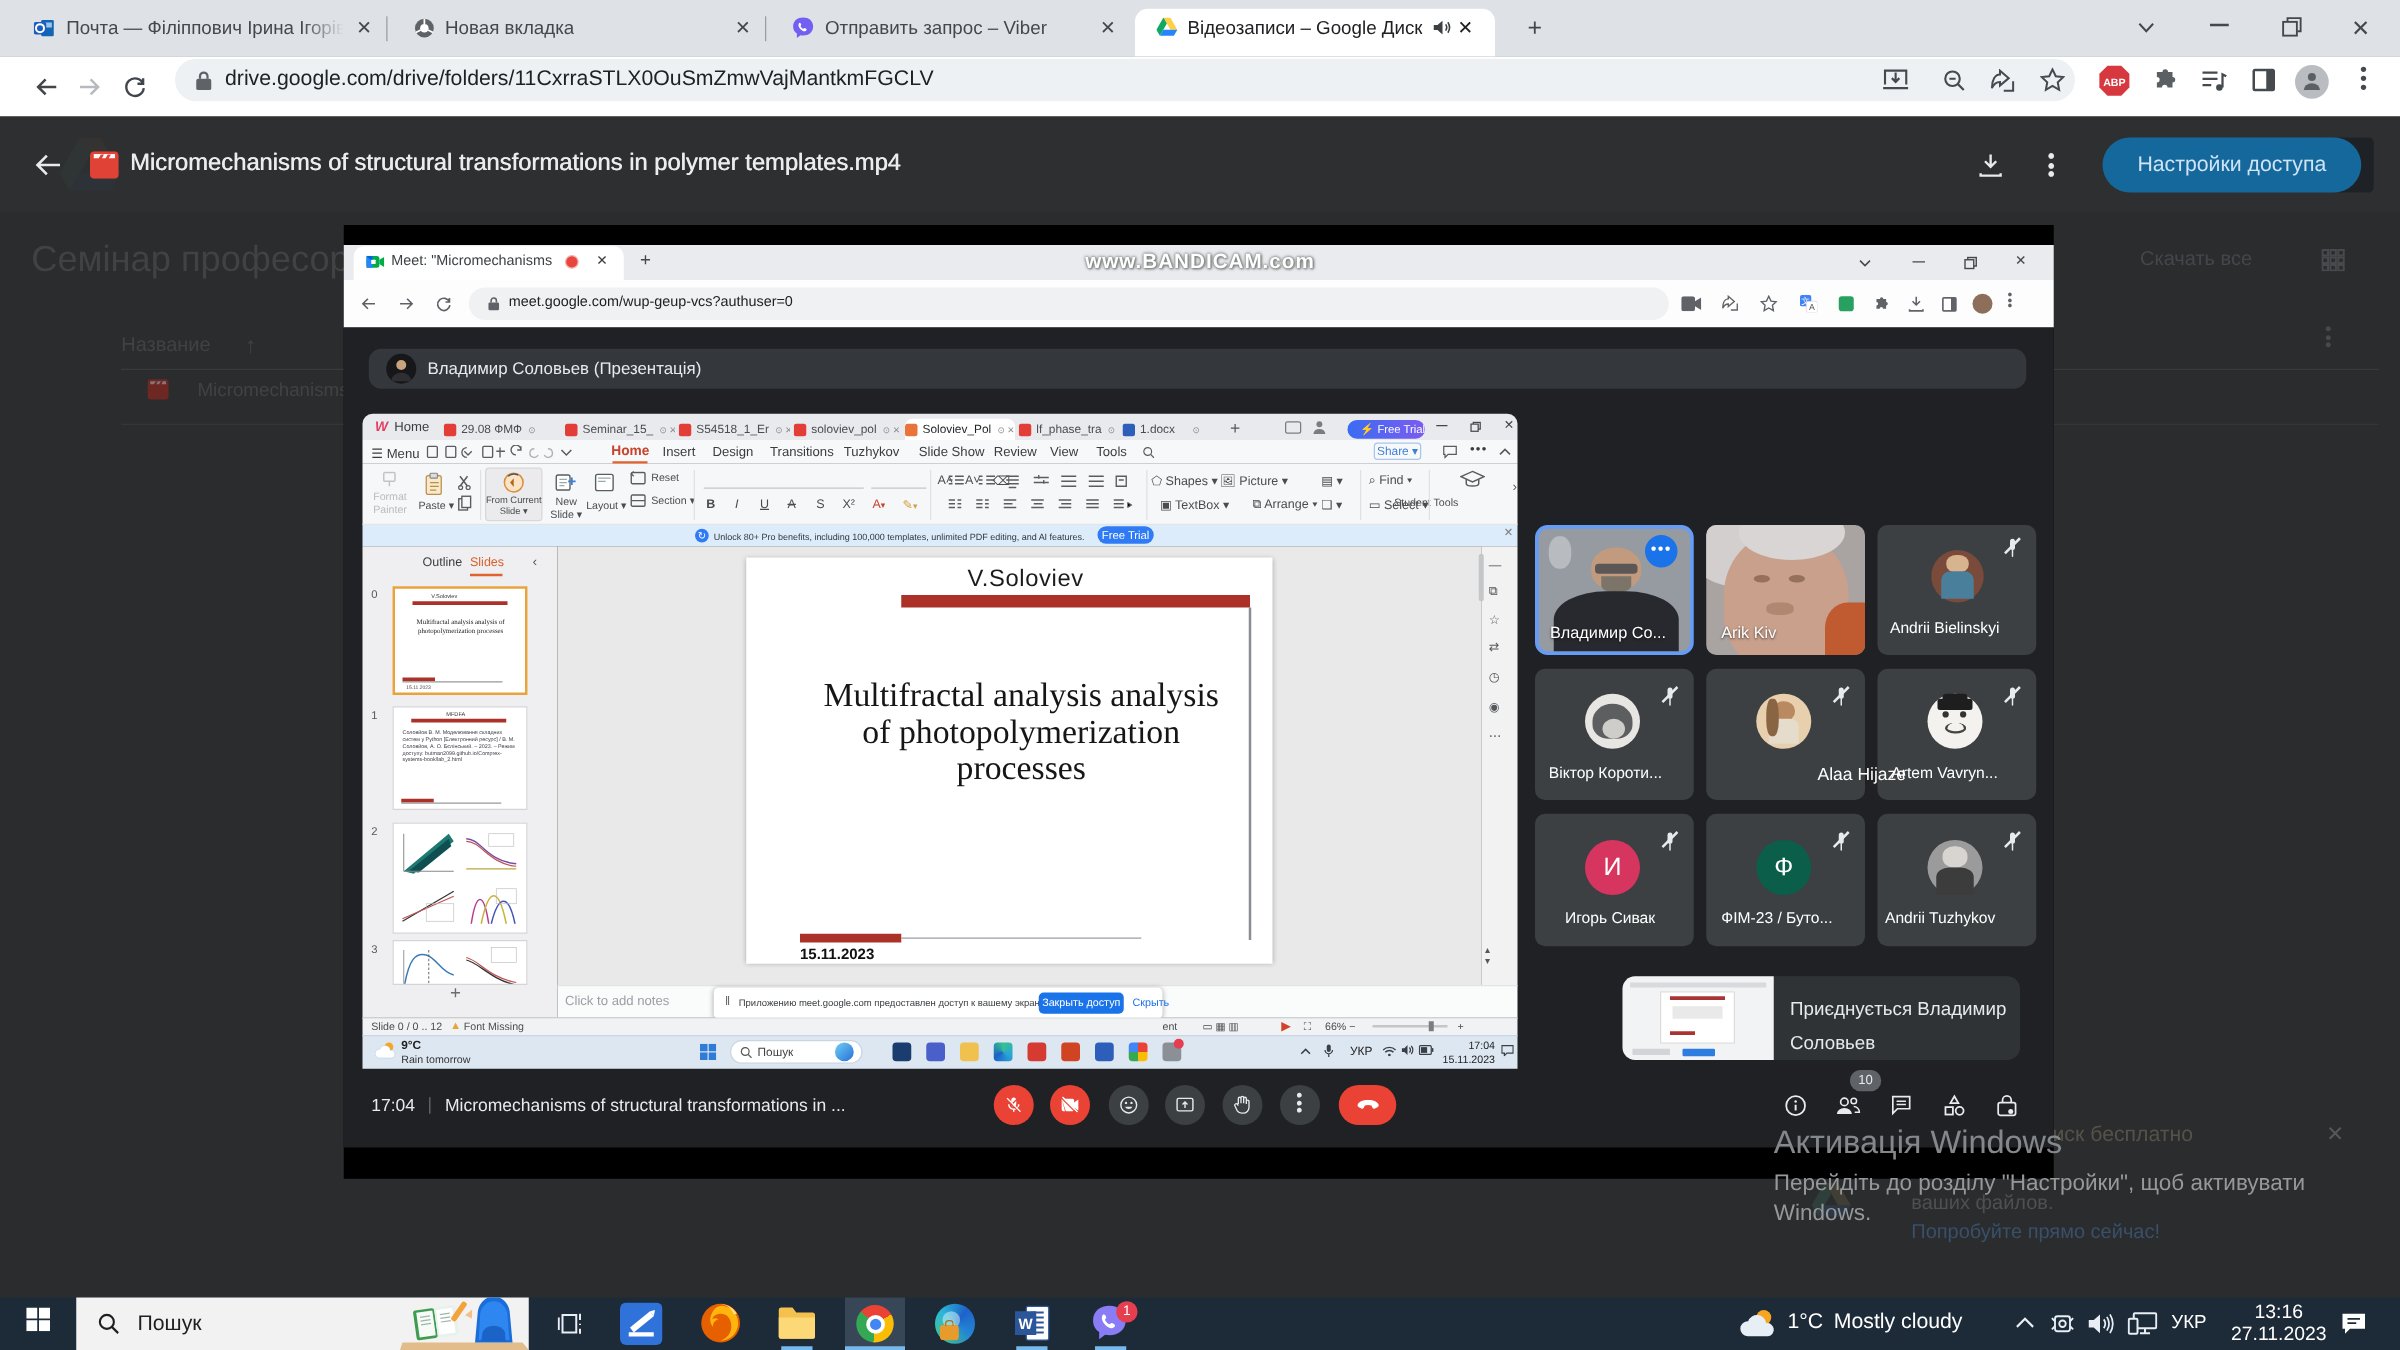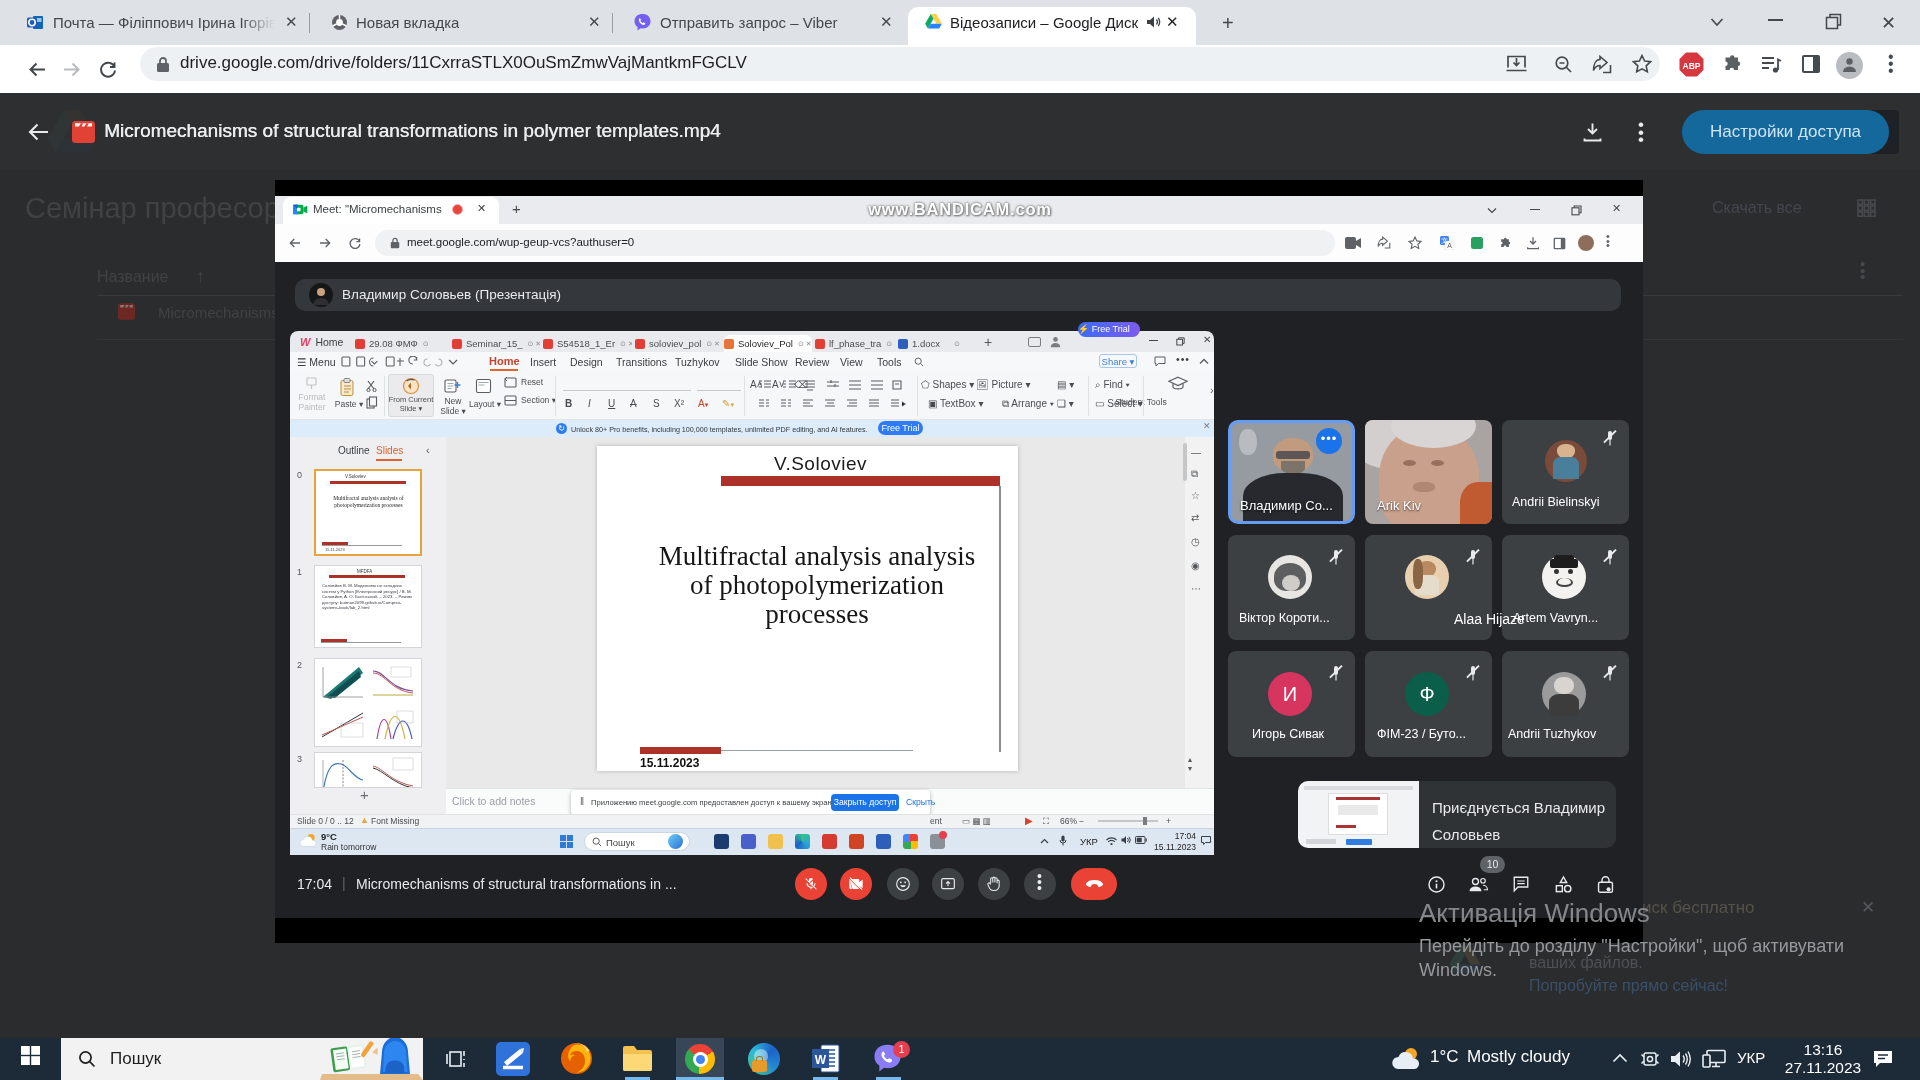--- a/index.html
+++ b/index.html
@@ -389,21 +389,21 @@
           <span class="wico"></span>
           <span class="wtxt">1.docx</span>
           <span class="wgl" style="margin-left:14px">⊙</span>
         </div>
       <div class="abs" style="left:984px;top:334px;font-size:14px;color:#55585b">+</div>
       <div class="abs" style="left:1028px;top:337px;width:13px;height:10px;border:1px solid #7a7d80;border-radius:2px"></div>
       <svg class="abs" style="left:1050px;top:336px" width="11" height="12" viewBox="0 0 15 16">
           <circle cx="7.5" cy="4.5" r="3.2" fill="#7a7d80"></circle>
           <path d="M1 15 a6.5 5.5 0 0 1 13 0 Z" fill="#7a7d80"></path>
         </svg>
-      <div class="abs" style="left:1078px;top:322px;width:62px;height:15px;border-radius:8px;background:linear-gradient(90deg,#3a6cf3,#7c5bf0);color:#fff;font-size:9px;text-align:left;line-height:15px">⚡ Free Trial</div>
+      <div class="abs" style="left:1078px;top:336px;width:62px;height:15px;border-radius:8px;background:linear-gradient(90deg,#3a6cf3,#7c5bf0);color:#fff;font-size:9px;text-align:right;line-height:15px">⚡ Free Trial</div>
       <div class="abs" style="left:1149px;top:340px;width:9px;height:1.2px;background:#45484b"></div>
       <svg class="abs" style="left:1176px;top:337px" width="9" height="9" viewBox="0 0 11 11">
           <rect x="1" y="2.8" width="7" height="7" fill="none" stroke="#45484b" stroke-width="1.2"></rect>
           <path d="M3.2 2.8 L3.2 1 L10 1 L10 7.8 L8 7.8" stroke="#45484b" stroke-width="1.2" fill="none"></path>
         </svg>
       <div class="abs" style="left:1203px;top:334px;font-size:10px;color:#45484b">✕</div>
 
       <div class="abs" id="wpsmenu"></div>
       <div class="abs mtxt" style="left:297px;top:356px">☰ Menu</div>
       <svg class="abs" style="left:341px;top:356px" width="118" height="11" viewBox="0 0 120 11">

